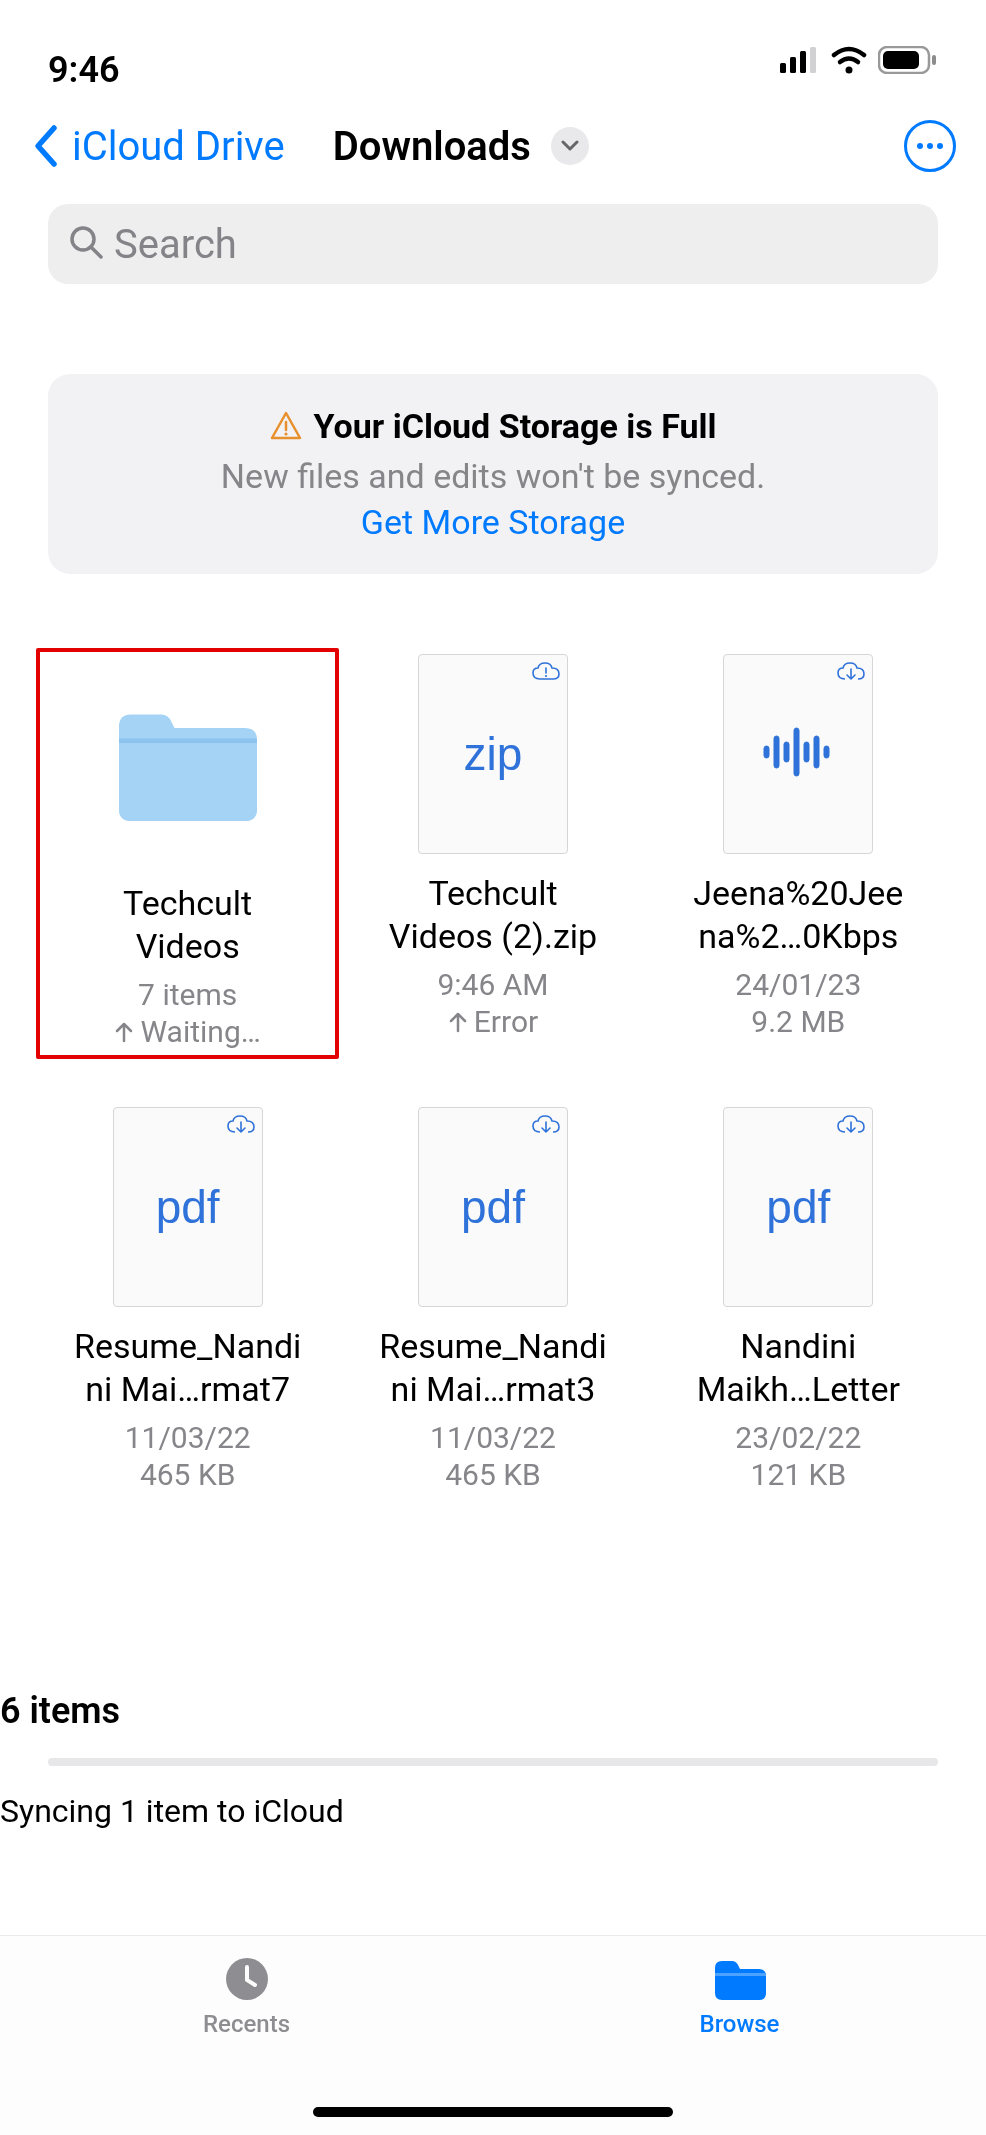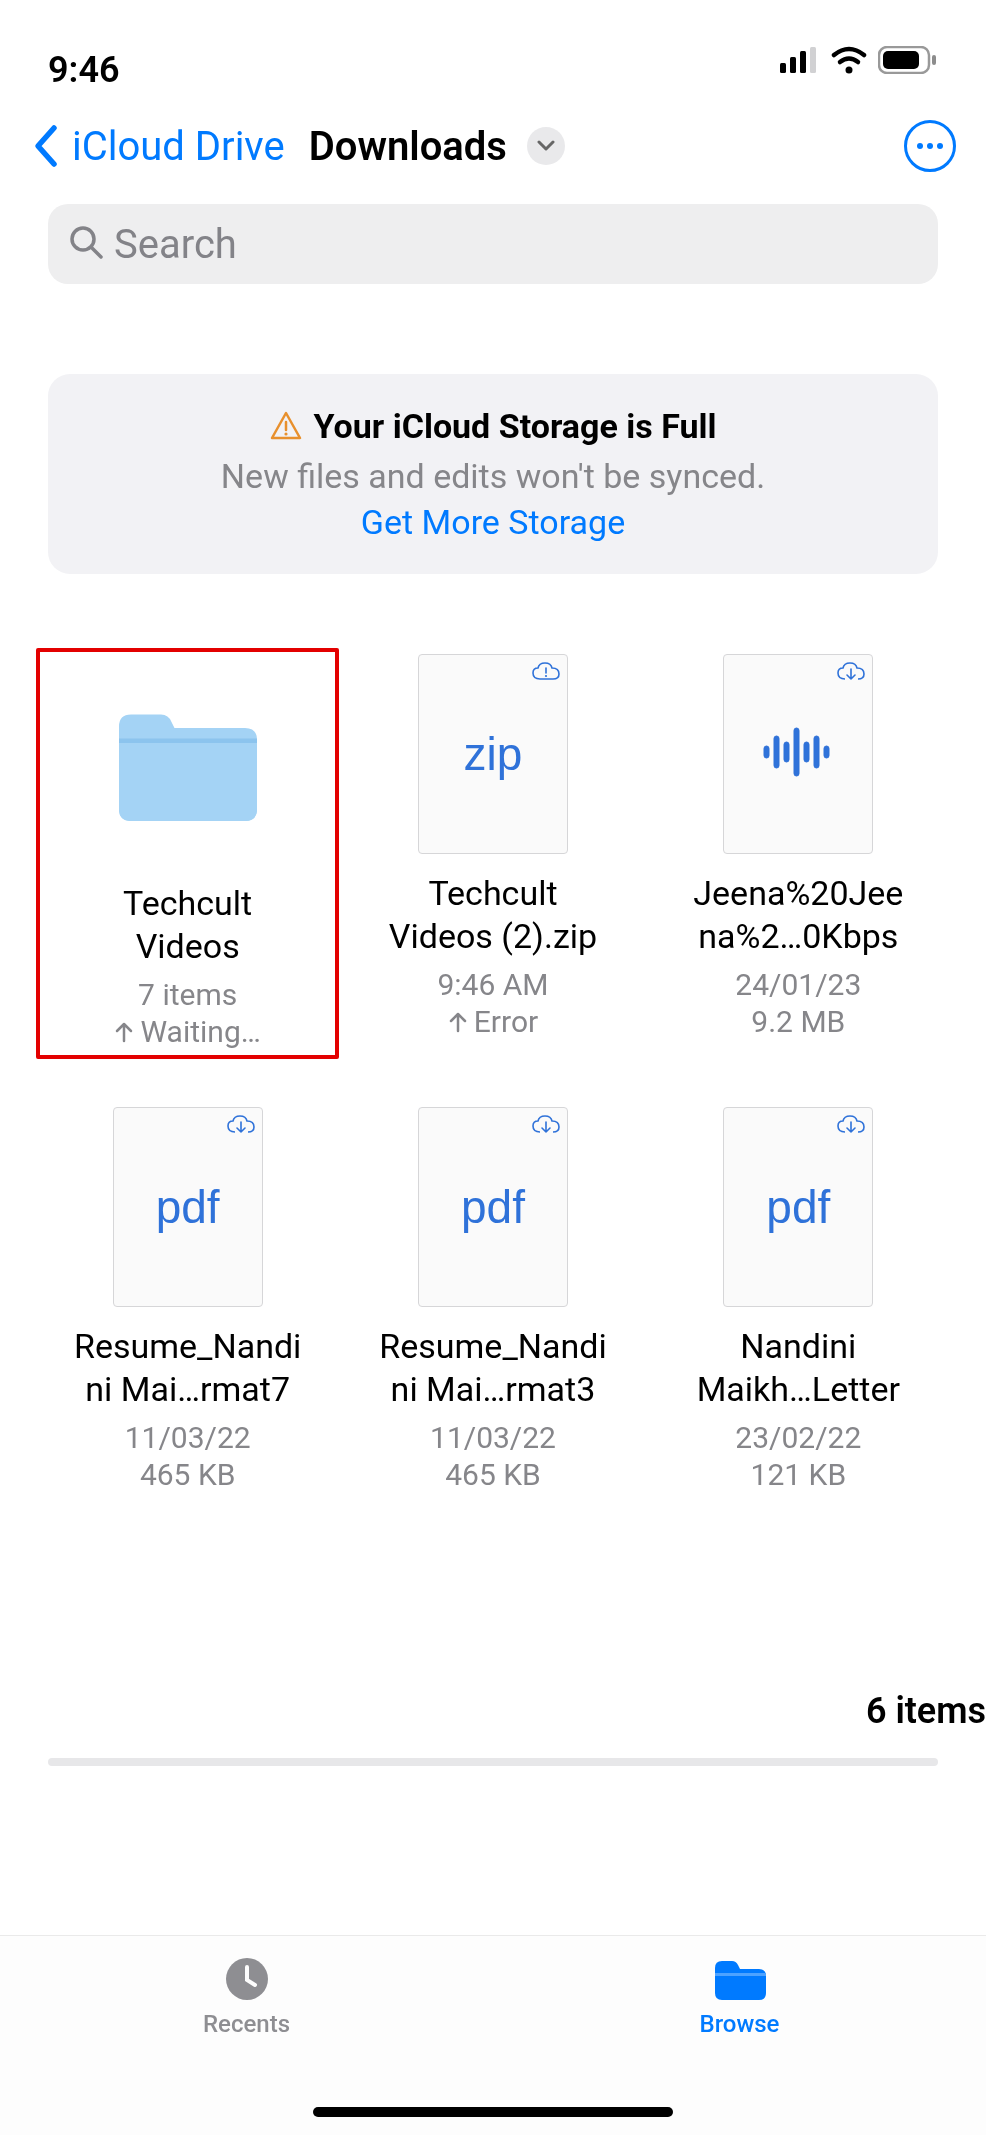--- a/index.html
+++ b/index.html
@@ -28,21 +28,21 @@
       align-items: center;
       padding: 30px 30px 16px 30px;
       gap: 12px;
     }
     .back-chev {
       width: 30px; height: 48px;
       display: flex; align-items: center; justify-content: center;
     }
     .back-chev svg { stroke: #007aff; }
     .back-label { color: #007aff; font-size: 40px; font-weight: 400; }
-    .title { color: #000; font-size: 40px; font-weight: 600; margin-left: 12px; }
+    .title { color: #000; font-size: 40px; font-weight: 600; margin-left: 36px; }
     .title-dropdown {
       width: 38px; height: 38px; border-radius: 50%;
       background: #e9e9eb; display: flex; align-items: center; justify-content: center;
       margin-left: 8px;
     }
     .title-dropdown svg { stroke: #666; }
     .spacer { flex: 1; }
     .more-btn {
       width: 52px; height: 52px; border-radius: 50%;
       border: 3.5px solid #007aff;
@@ -101,21 +101,21 @@
     .folder-thumb { margin-top: 10px; }
     .name { font-size: 34px; text-align: center; line-height: 1.25; max-width: 270px; }
     .meta1 { color: #86868a; font-size: 30px; margin-top: 10px; }
     .meta2 { color: #86868a; font-size: 30px; margin-top: 2px; display: flex; align-items: center; gap: 6px; }
     .uparrow { display: inline-flex; }
     .uparrow svg { stroke: #86868a; }
     .audio-icon svg { stroke: #2f72d9; fill: #2f72d9; }
     
     .footer-summary {
       position: absolute; left: 0; right: 0; top: 1690px;
-      text-align: right;
+      text-align: left;
     }
     .footer-count { font-size: 36px; font-weight: 600; }
     .progress-track { margin: 26px 48px 0 48px; height: 8px; background: #e7e7e9; border-radius: 4px; }
     .sync-text { font-size: 32px; margin-top: 26px; }
     
     .tabbar {
       position: absolute; left: 0; right: 0; bottom: 0;
       height: 200px; border-top: 1px solid #eaeaea;
       display: flex; justify-content: space-around; padding-top: 20px;
       background: #fdfdfd;
@@ -345,20 +345,21 @@
     </div>
     <div class="meta1">23/02/22</div>
     <div class="meta2">121 KB</div>
   </div>
 
 </div>
 
 <div class="footer-summary">
   <div class="footer-count">6 items</div>
   <div class="progress-track"></div>
+  <div class="sync-text">Syncing 1 item to iCloud</div>
 </div>
 
 <div class="tabbar">
   <div class="tab">
     <div class="tab-icon">
       <svg width="46" height="46" viewBox="0 0 46 46">
           <circle cx="23" cy="23" r="21" fill="#8e8e92"></circle>
           <path d="M23 11 L23 24 L31 29" stroke="#fdfdfd" stroke-width="4" stroke-linecap="round" fill="none"></path>
         </svg>
     </div>

